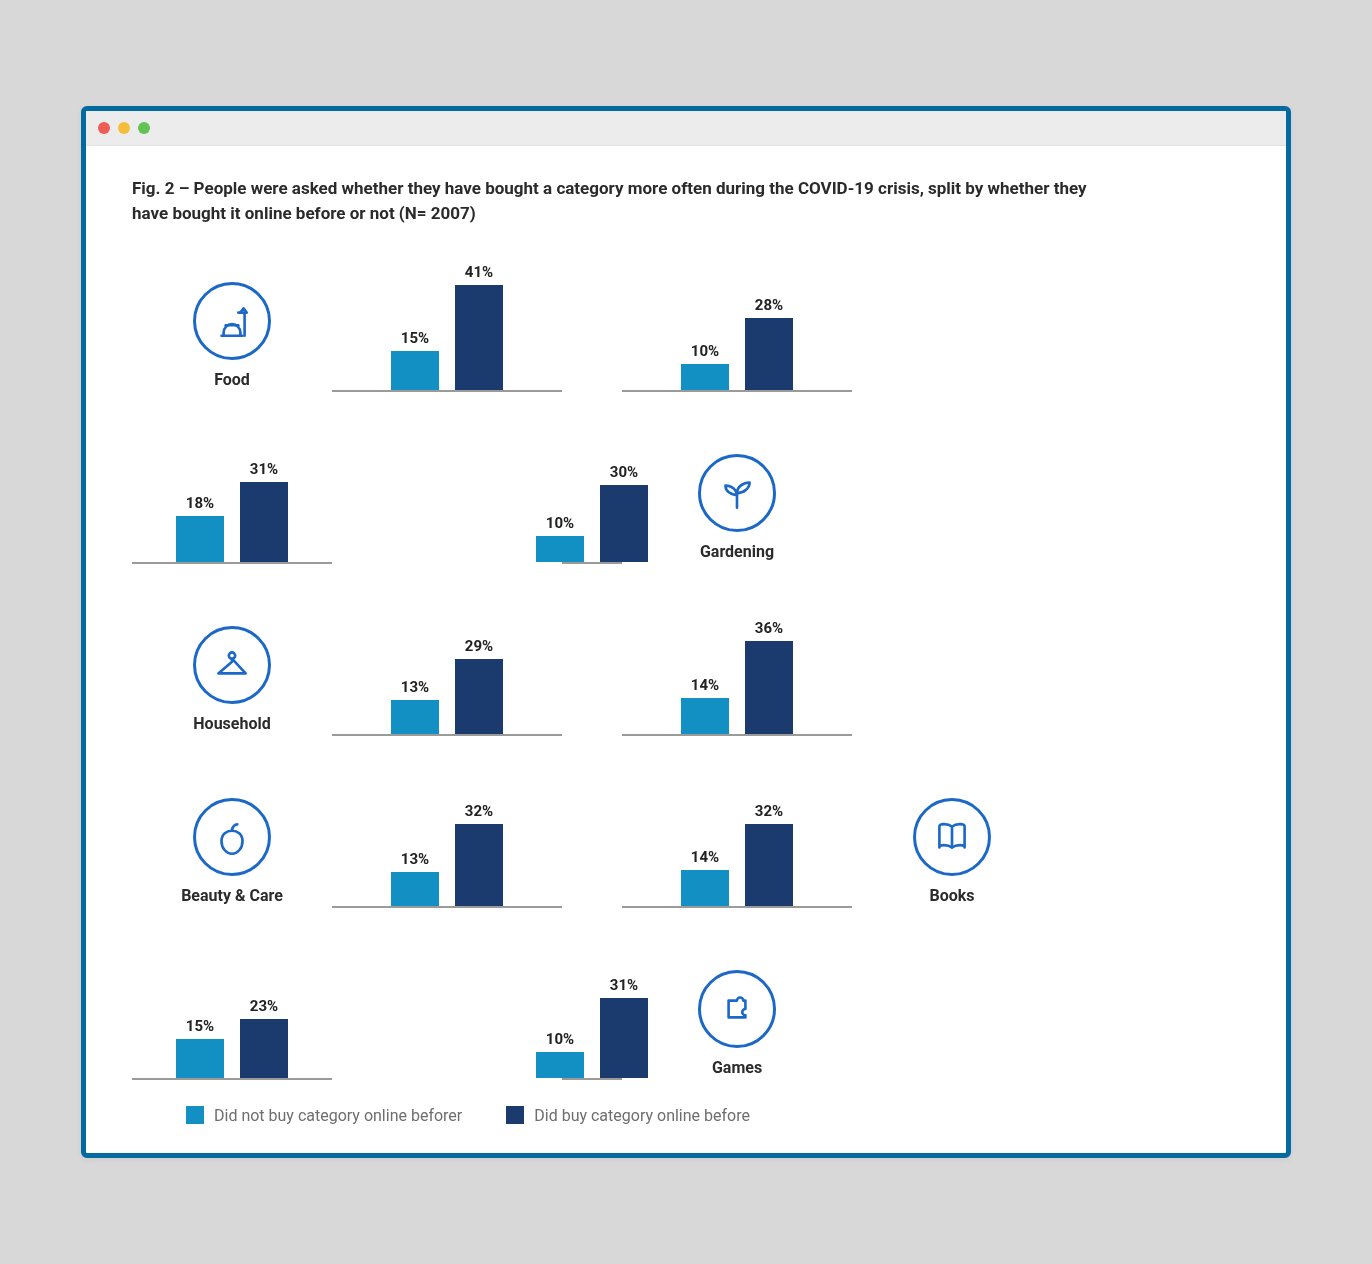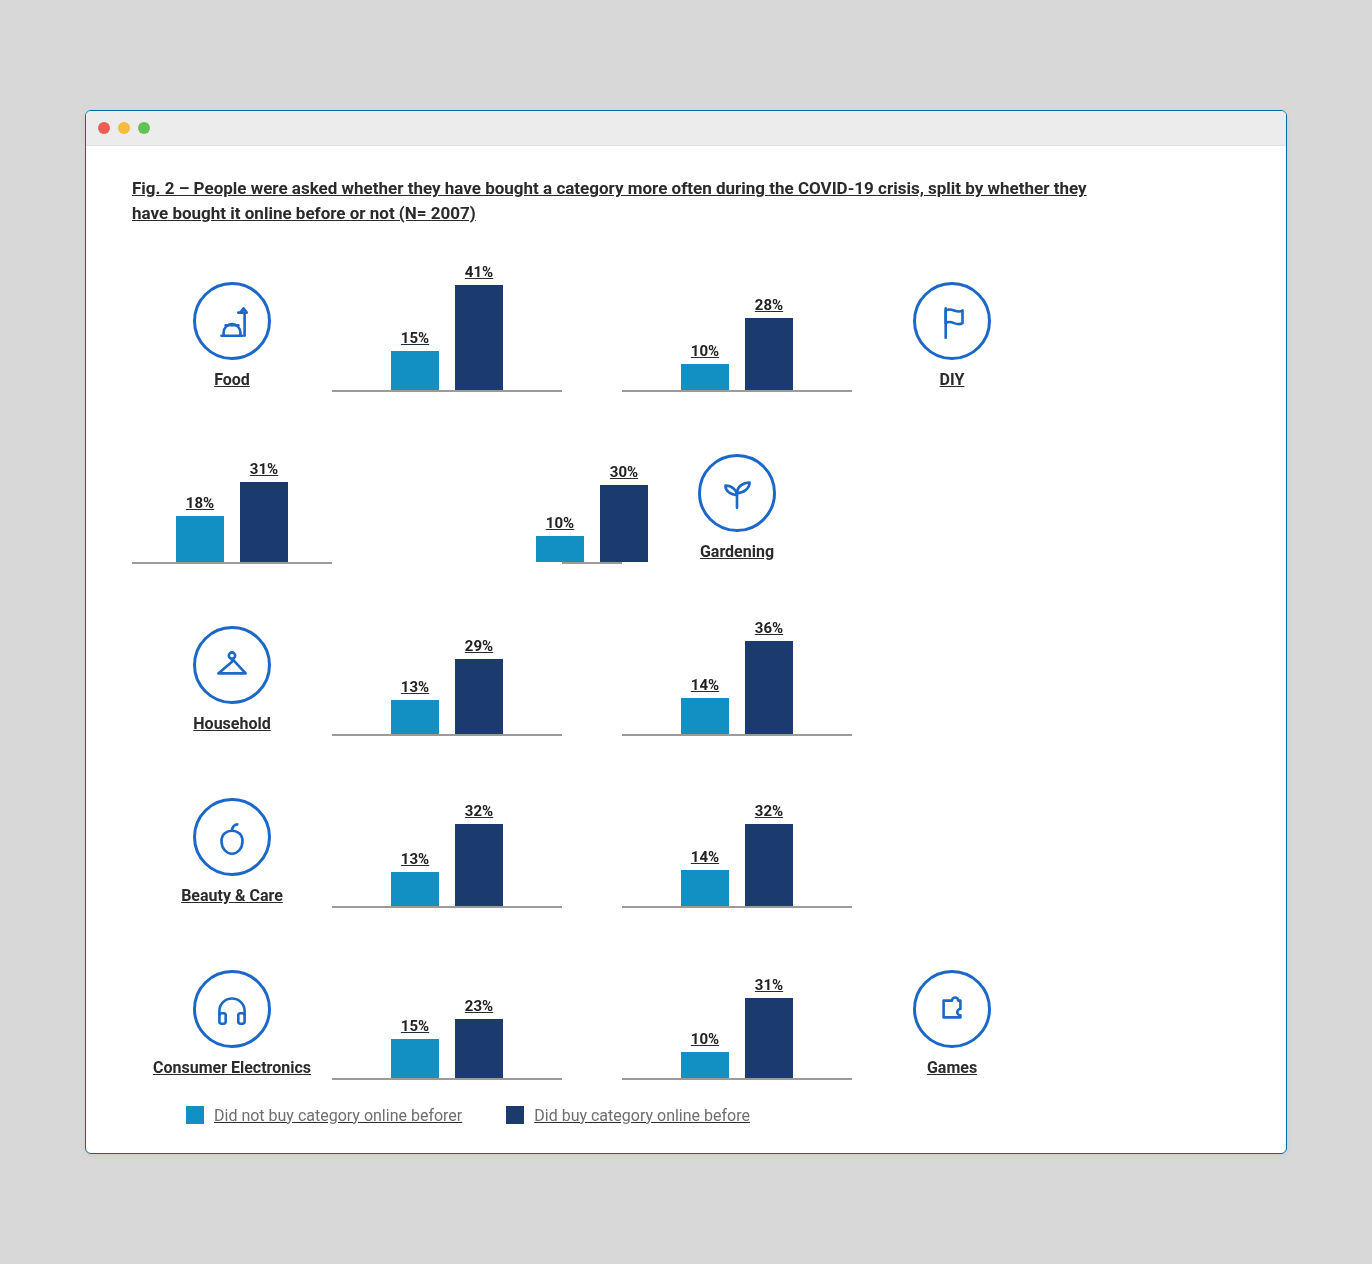--- a/index.html
+++ b/index.html
@@ -8,21 +8,21 @@
     --titlebar-bg:#ececec;
     --text:#2b2b2b;
     --muted:#6e6e6e;
     --bar-light:#1390c3;
     --bar-dark:#1b3a6e;
     --axis:#9a9a9a;
     --icon:#1c68c8;
   }
   html,body{margin:0;padding:0;background:var(--page-bg);font-family:"Segoe UI",Roboto,Helvetica,Arial,sans-serif;color:var(--text);}
   .viewport{width:1372px;height:1264px;display:flex;align-items:center;justify-content:center;}
-  .window{width:1200px;border:1px solid #0369a1;border-radius:6px;overflow:hidden;box-shadow:0 2px 6px rgba(0,0,0,0.05);background:var(--window-bg);text-decoration:underline;}
+  .window{width:1200px;border:5px solid #0369a1;border-radius:6px;overflow:hidden;box-shadow:0 2px 6px rgba(0,0,0,0.05);background:var(--window-bg);}
   .titlebar{height:34px;background:var(--titlebar-bg);display:flex;align-items:center;padding:0 12px;gap:8px;border-bottom:1px solid #e1e1e1;}
   .dot{width:12px;height:12px;border-radius:50%;}
   .dot.red{background:#ee5c54;}
   .dot.yellow{background:#f6bd3b;}
   .dot.green{background:#5fc454;}
   .content{padding:30px 46px 28px 46px;}
   .title{font-weight:700;font-size:17px;line-height:1.45;max-width:990px;margin-bottom:24px;}
   .grid{display:flex;flex-direction:column;gap:30px;}
   .row{display:grid;grid-template-columns:200px 230px 60px 230px 200px;align-items:end;}
   .cat{display:flex;flex-direction:column;align-items:center;justify-content:flex-end;gap:10px;padding-bottom:2px;}
@@ -84,29 +84,20 @@
     <div class="chart">
       <div class="bar-wrap">
         <div class="bar-label">10%</div>
         <div class="bar light" style="height:25.609756097560975px"></div>
       </div>
       <div class="bar-wrap">
         <div class="bar-label">28%</div>
         <div class="bar dark" style="height:71.70731707317074px"></div>
       </div>
     </div>
-    <div class="cat right">
-      <div class="icon-circle">
-                <svg viewBox="0 0 40 40">
-                  <path d="M14 8v28"></path>
-                  <path d="M14 10c6-4 10 4 16 0v12c-6 4-10-4-16 0z"></path>
-                </svg>
-              </div>
-      <div class="cat-label">DIY</div>
-    </div>
           </div>
           <div class="row">
     <div class="chart">
       <div class="bar-wrap">
         <div class="bar-label">18%</div>
         <div class="bar light" style="height:46.09756097560976px"></div>
       </div>
       <div class="bar-wrap">
         <div class="bar-label">31%</div>
         <div class="bar dark" style="height:79.39024390243902px"></div>
@@ -190,32 +181,31 @@
     <div class="chart">
       <div class="bar-wrap">
         <div class="bar-label">14%</div>
         <div class="bar light" style="height:35.85365853658537px"></div>
       </div>
       <div class="bar-wrap">
         <div class="bar-label">32%</div>
         <div class="bar dark" style="height:81.95121951219512px"></div>
       </div>
     </div>
-          </div>
-          <div class="row">
-    <div class="cat left">
-      <div class="icon-circle">
-                <svg viewBox="0 0 40 40">
-                  <path d="M8 26v-4a12 12 0 0 1 24 0v4"></path>
-                  <rect x="8" y="24" width="6" height="10" rx="2"></rect>
-                  <rect x="26" y="24" width="6" height="10" rx="2"></rect>
-                </svg>
-              </div>
-      <div class="cat-label">Consumer Electronics</div>
-    </div>
+    <div class="cat right">
+      <div class="icon-circle">
+                <svg viewBox="0 0 40 40">
+                  <path d="M20 10c-4-3-12-3-12 0v20c0-3 8-3 12 0 4-3 12-3 12 0V10c0-3-8-3-12 0z"></path>
+                  <path d="M20 10v20"></path>
+                </svg>
+              </div>
+      <div class="cat-label">Books</div>
+    </div>
+          </div>
+          <div class="row">
     <div class="chart">
       <div class="bar-wrap">
         <div class="bar-label">15%</div>
         <div class="bar light" style="height:38.41463414634146px"></div>
       </div>
       <div class="bar-wrap">
         <div class="bar-label">23%</div>
         <div class="bar dark" style="height:58.90243902439025px"></div>
       </div>
     </div>

